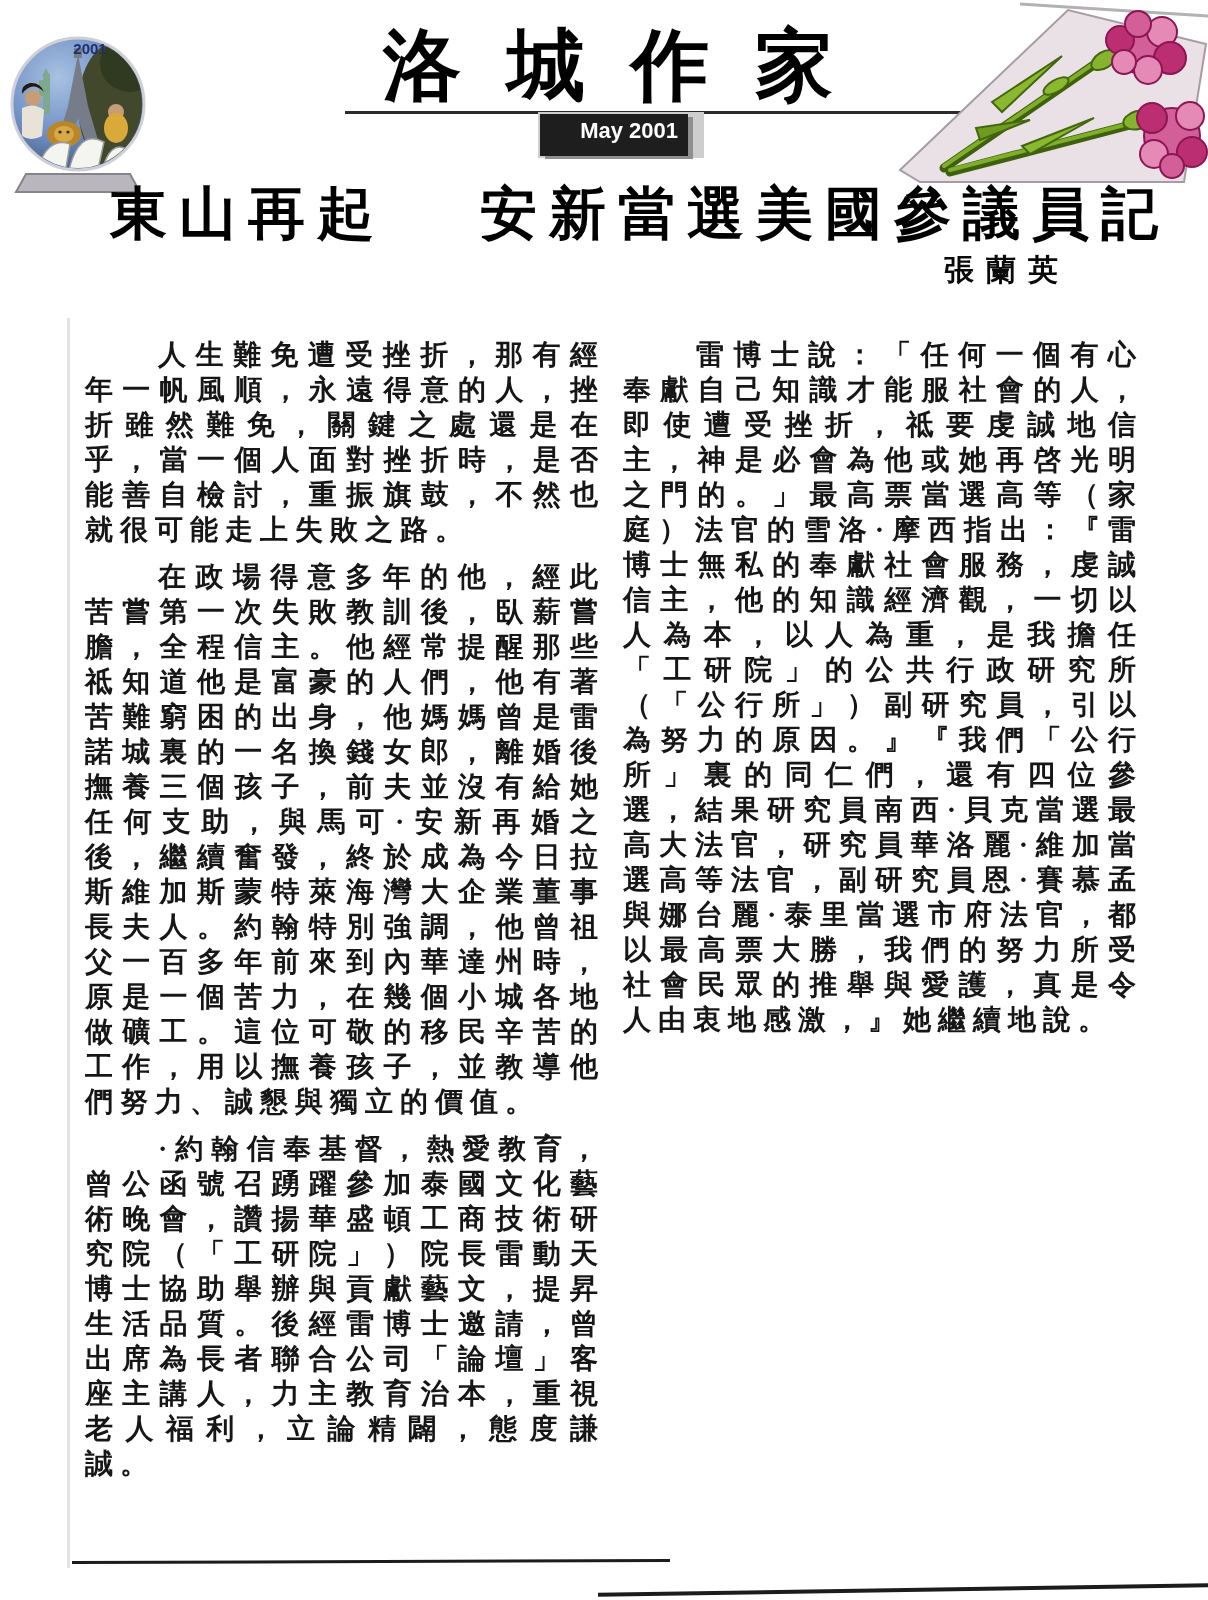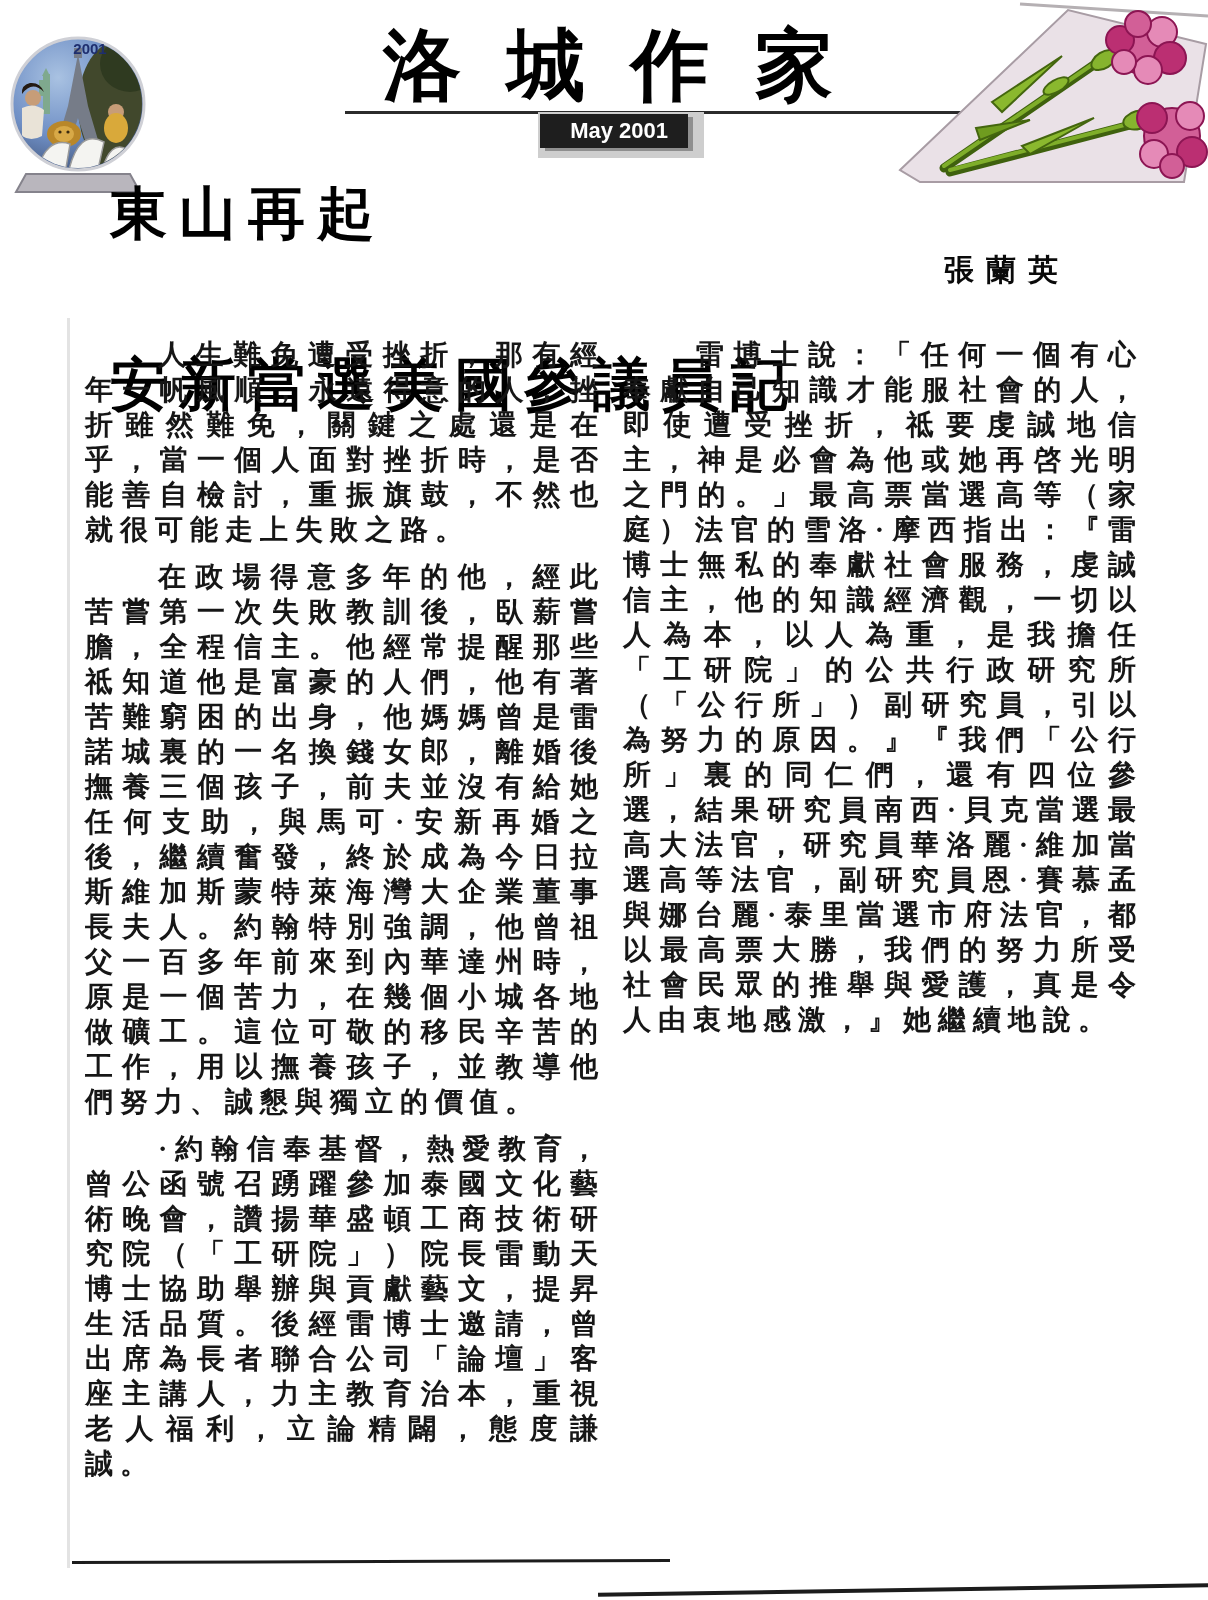--- a/index.html
+++ b/index.html
@@ -14,33 +14,33 @@
     position:absolute;left:376px;top:16px;margin:7px;
     font-size:78px;font-weight:900;letter-spacing:46px;white-space:nowrap;
     color:#000;line-height:1.1;
   }
   .title-underline{position:absolute;left:345px;top:111px;width:726px;height:3px;background:#2b2b2b;}
   .date-badge-wrap{
     position:absolute;left:538px;top:112px;width:166px;height:46px;
     background:#cecece;
   }
   .date-badge{
-    position:absolute;left:2px;top:2px;width:148px;height:34px;
+    position:absolute;left:2px;top:2px;width:148px;height:42px;
     background:#1e1e1e;color:#ffffff;
     font-family:"Liberation Sans","DejaVu Sans",sans-serif;
     font-weight:bold;font-size:22px;line-height:34px;
-    text-align:right;padding-right:20px;box-sizing:border-box;
+    text-align:right;padding-right:10px;box-sizing:border-box;
     box-shadow:5px 3px 0 #8f8f8f;
   }
   .flowers{position:absolute;right:0;top:0;width:328px;height:186px;}
   
   .headline{
     position:absolute;left:110px;top:176px;width:1090px;
     display:flex;gap:94px;white-space:nowrap;
-    font-size:57px;font-weight:900;letter-spacing:12px;color:#000;flex-direction:column;
+    font-size:57px;font-weight:900;letter-spacing:12px;color:#000;
   }
   .byline{
     position:absolute;left:944px;top:250px;
     font-size:30px;font-weight:900;letter-spacing:12px;color:#0a0a0a;
   }
   
   .columns{
     position:absolute;left:85px;top:325px;width:1058px;
     display:flex;gap:18px;
   }

